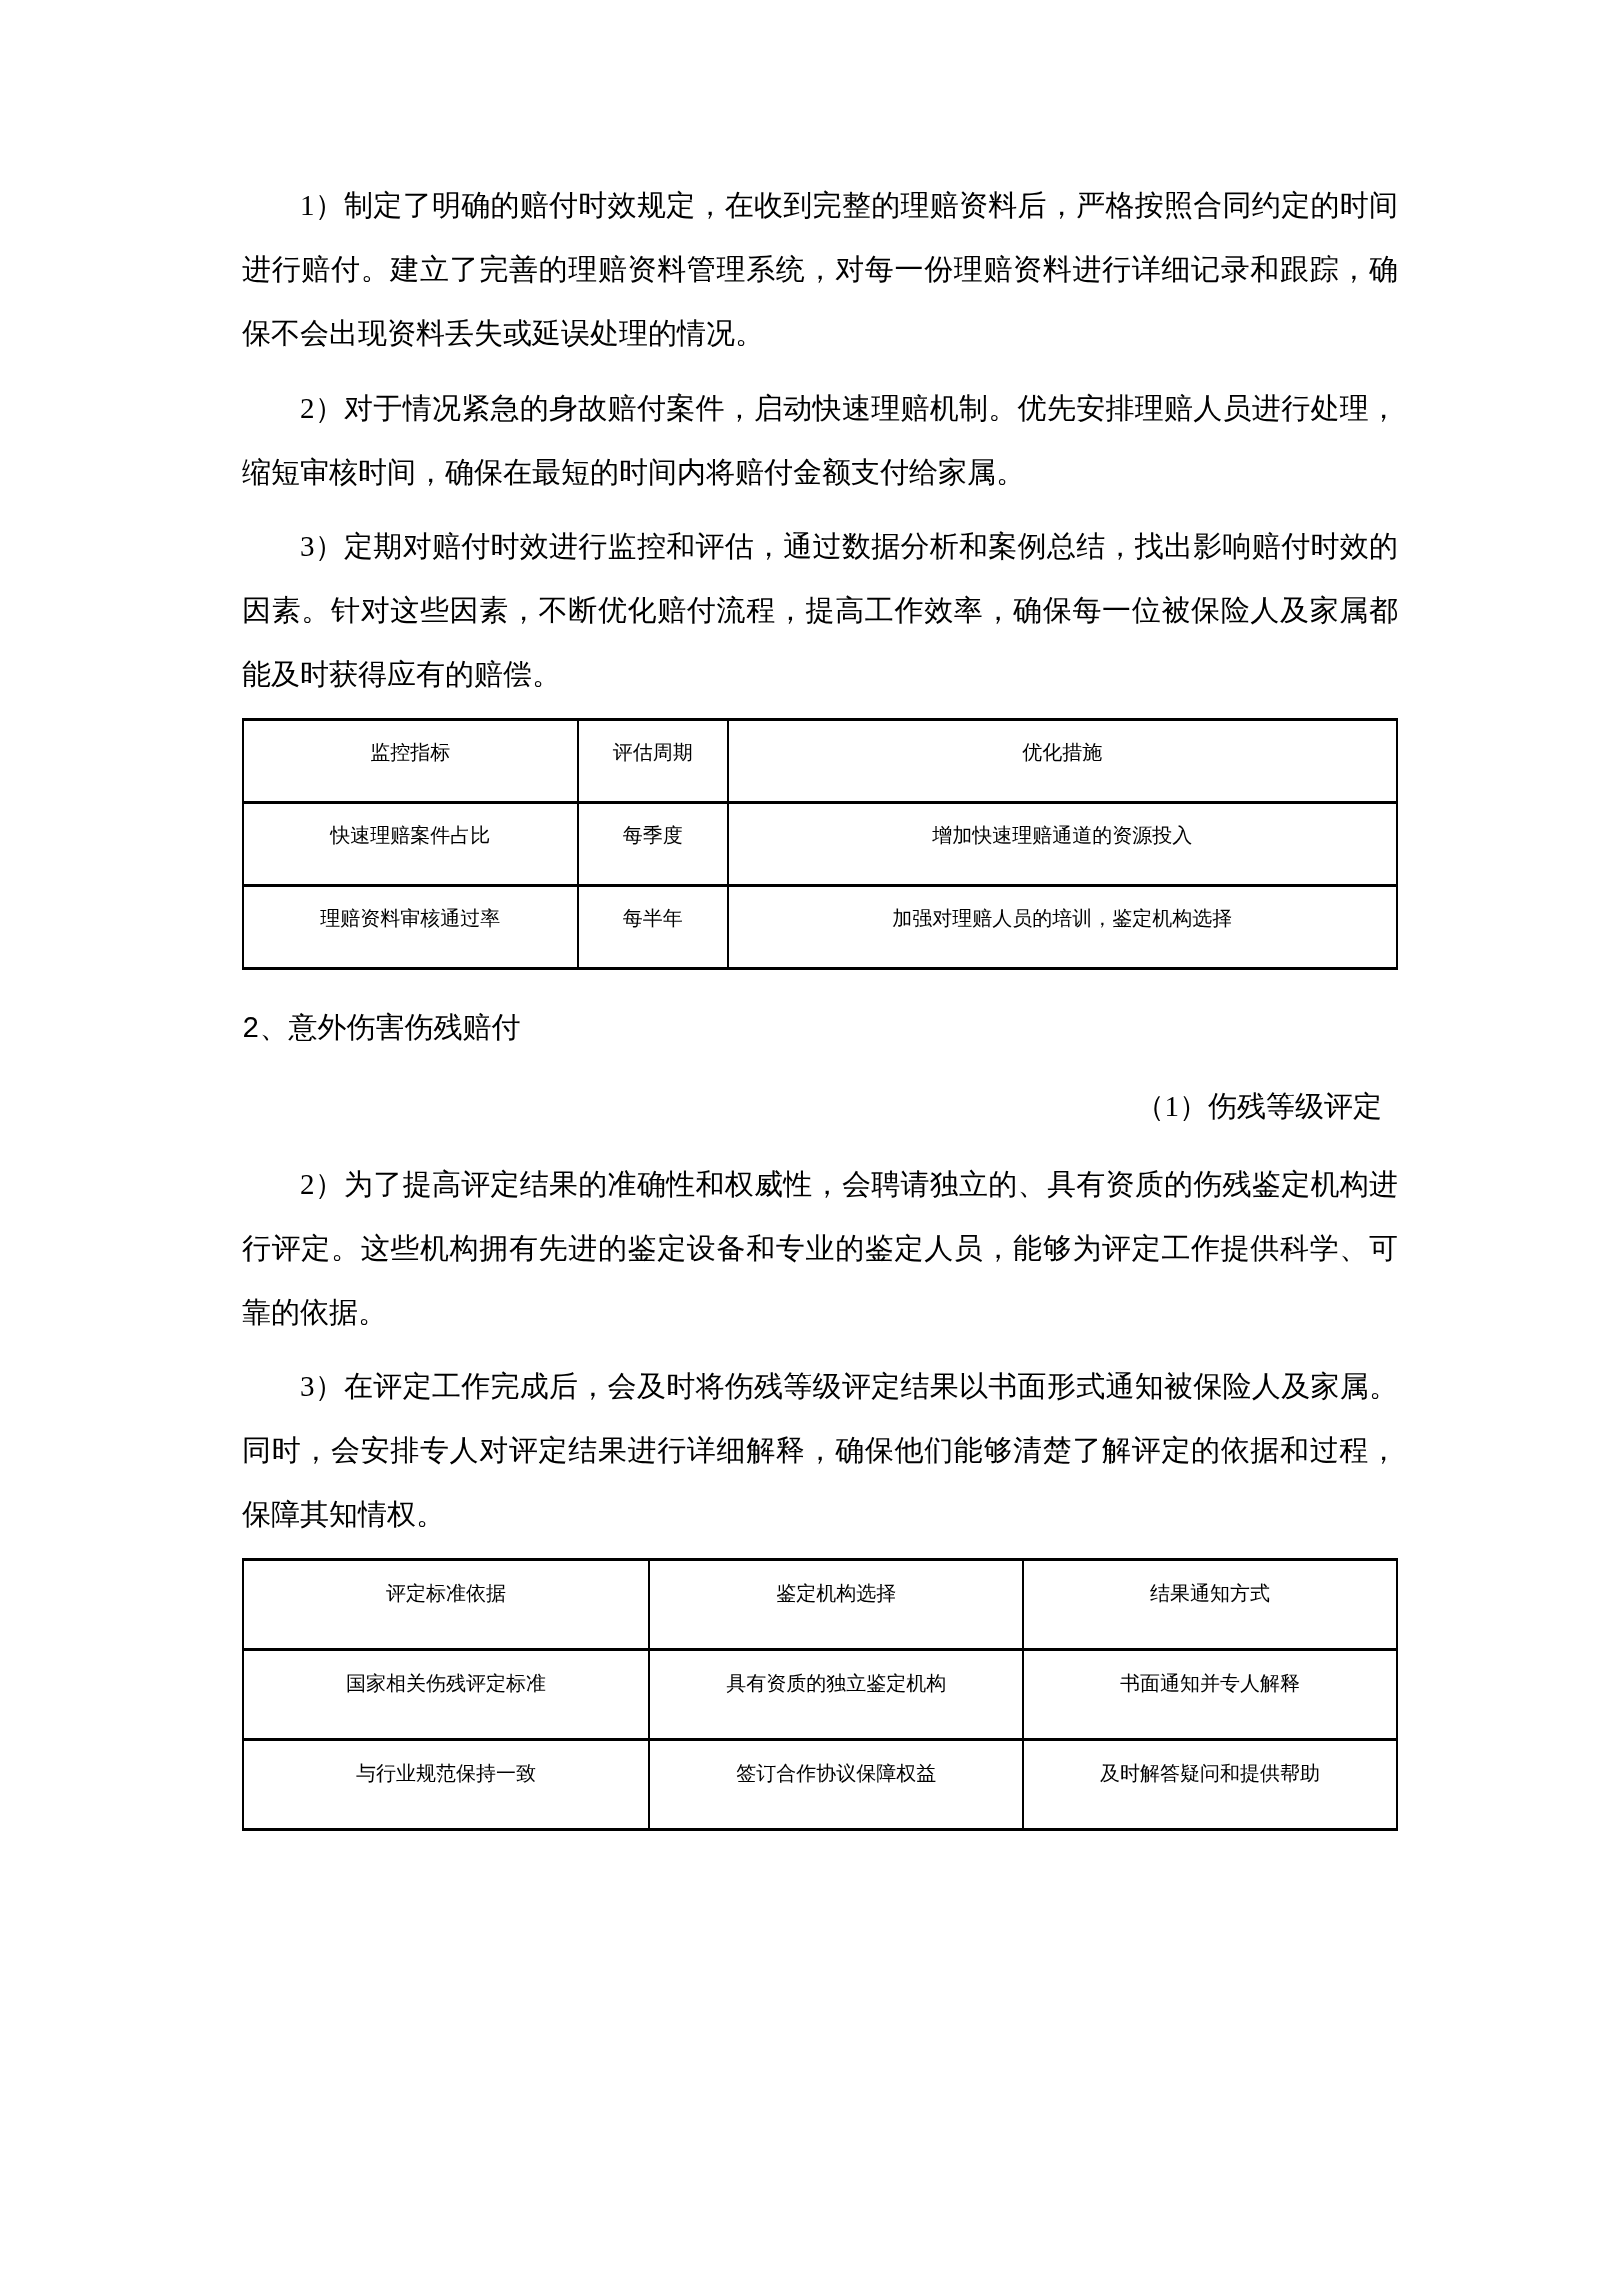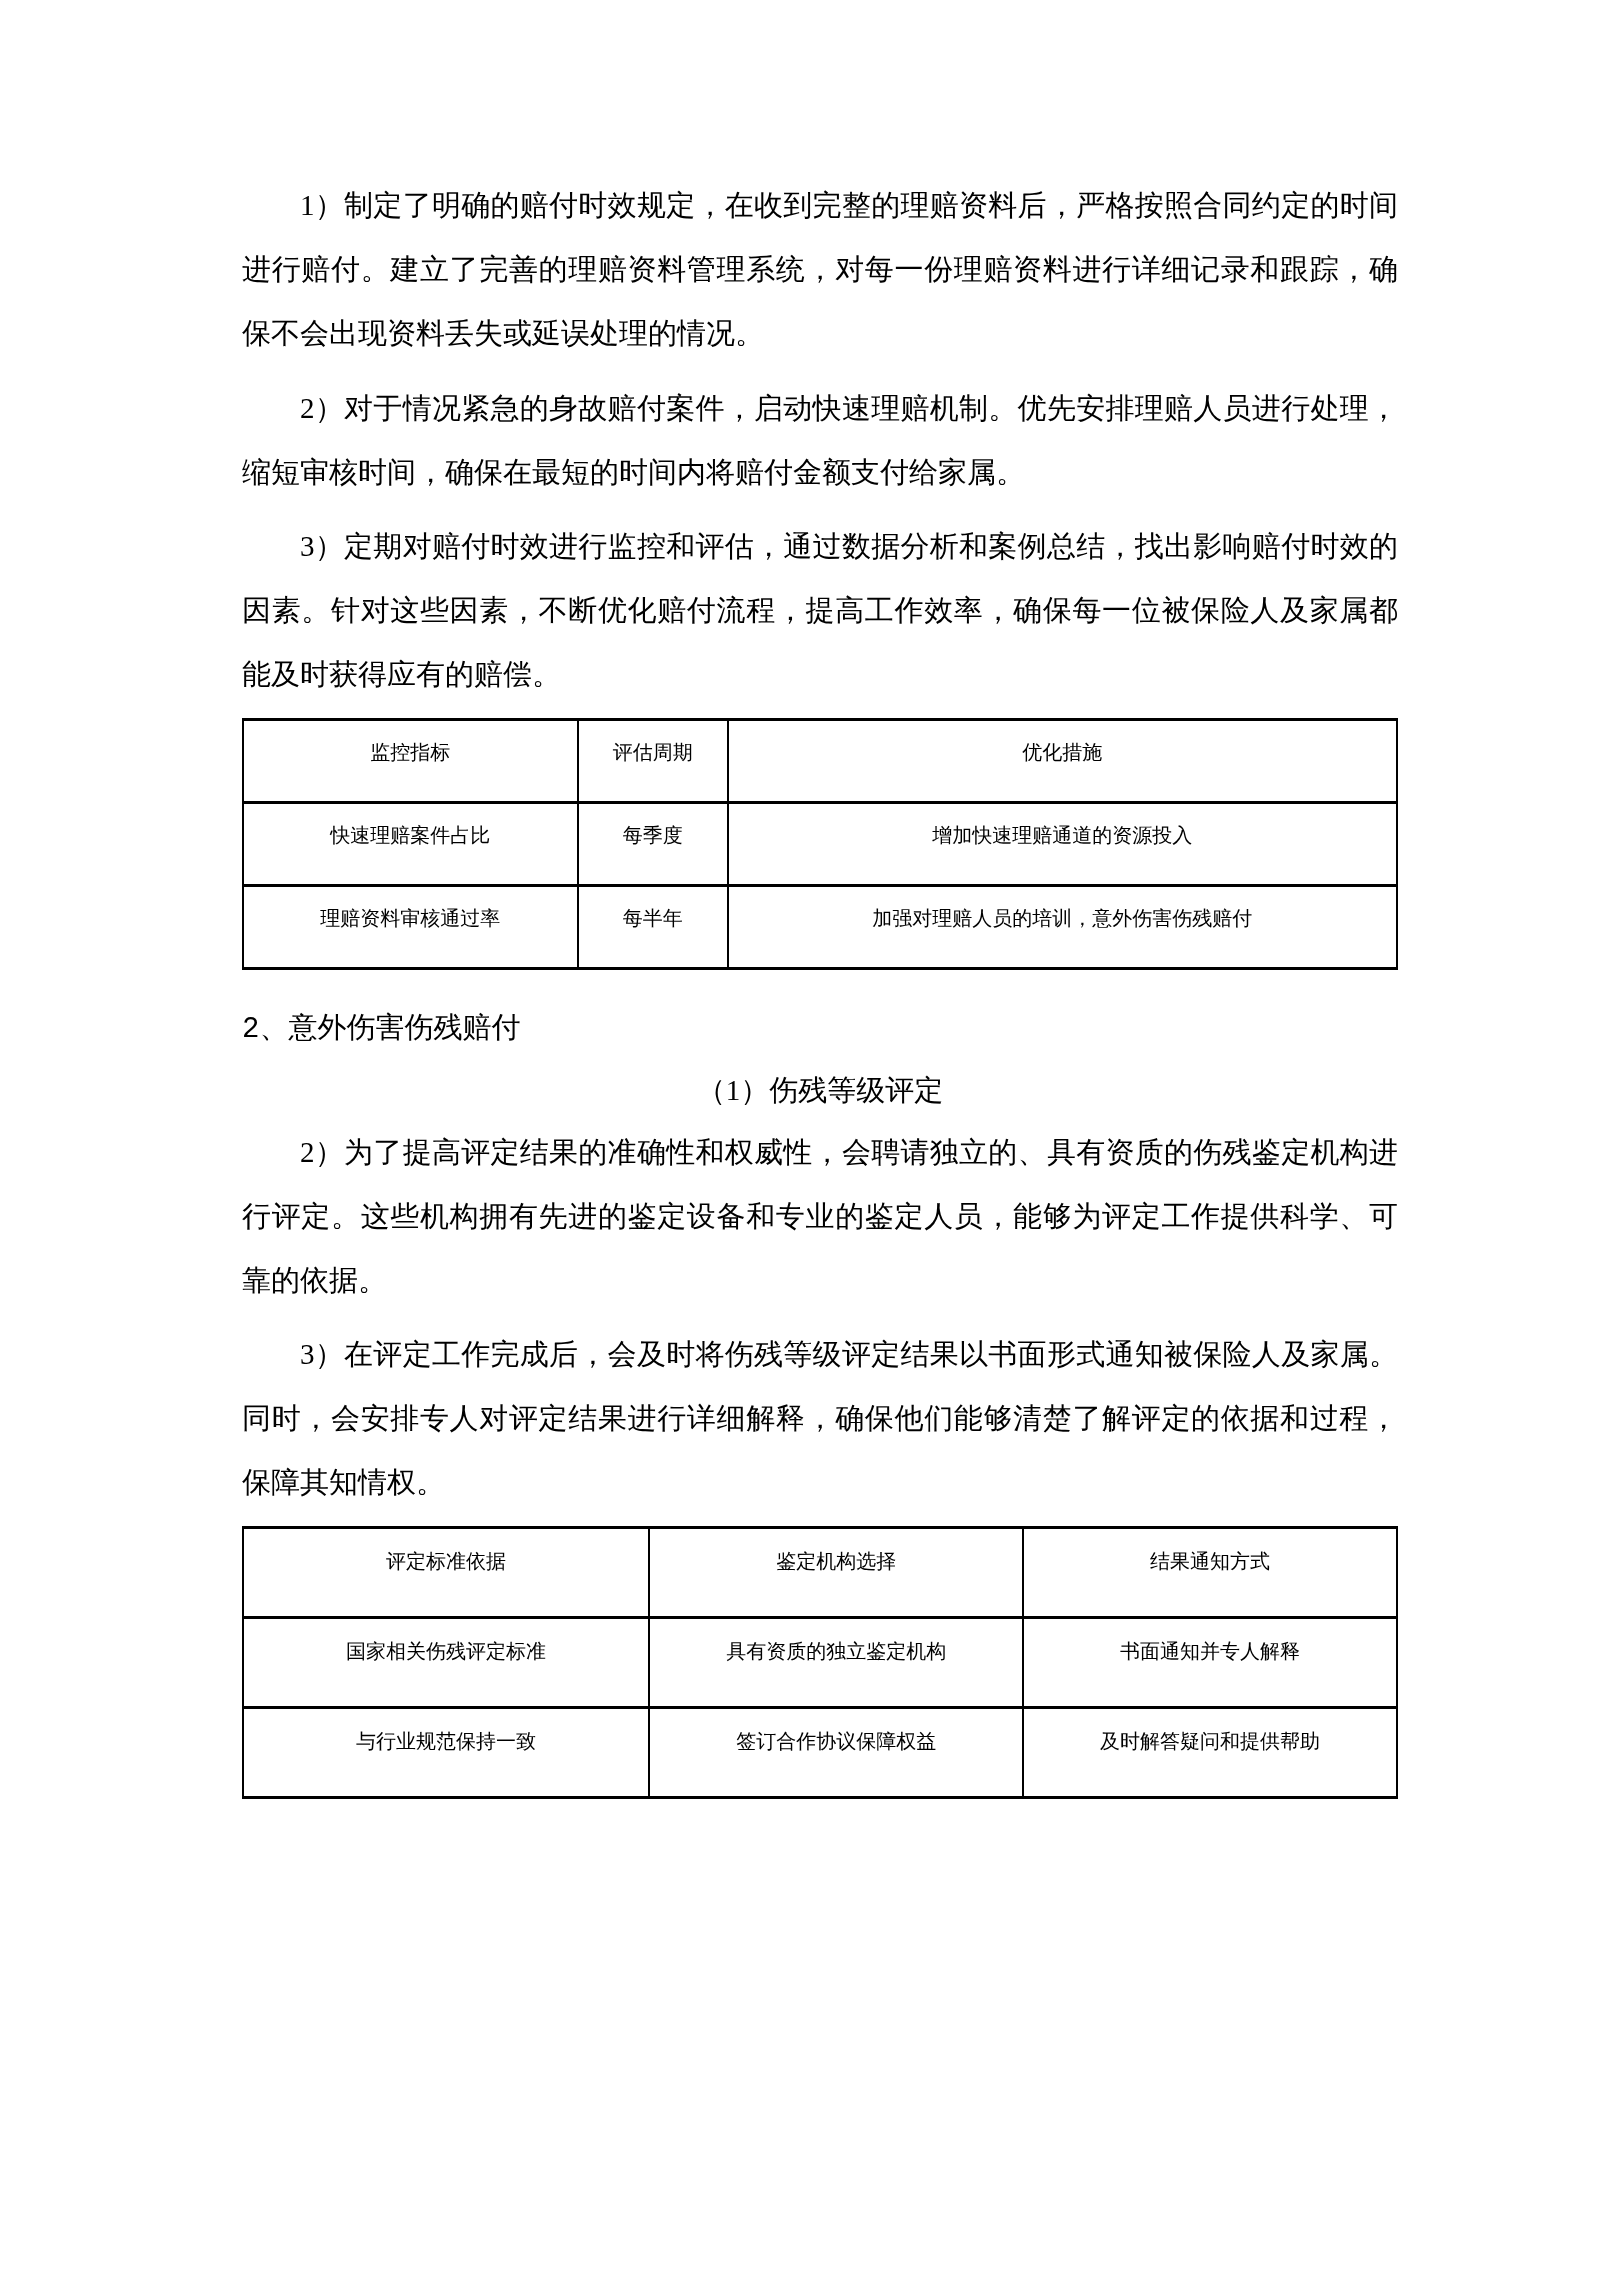--- a/index.html
+++ b/index.html
@@ -27,23 +27,23 @@
     text-indent: 2em;
     word-break: break-all;
   }
   .heading {
     margin: 30px 0 0 0;
     line-height: 60px;
     text-align: left;
     font-family: Liberation Mono, monospace;
   }
   .subheading {
-    margin: 0;
+    margin: 16px;
     line-height: 60px;
-    text-align: center;
+    text-align: right;
   }
   table.doc-table {
     width: 100%;
     border-collapse: collapse;
     table-layout: fixed;
     margin: 11.8px 0 0 0;
   }
   table.doc-table th,
   table.doc-table td {
     border: 2px solid #000000;
@@ -93,21 +93,21 @@
     </thead>
     <tbody>
       <tr>
         <td>快速理赔案件占比</td>
         <td>每季度</td>
         <td>增加快速理赔通道的资源投入</td>
       </tr>
       <tr>
         <td>理赔资料审核通过率</td>
         <td>每半年</td>
-        <td>加强对理赔人员的培训，意外伤害伤残赔付</td>
+        <td>加强对理赔人员的培训，鉴定机构选择</td>
       </tr>
     </tbody>
   </table>
 
   <p class="heading">2、意外伤害伤残赔付</p>
 
   <p class="subheading">（1）伤残等级评定</p>
 
 
   <p class="para">2）为了提高评定结果的准确性和权威性，会聘请独立的、具有资质的伤残鉴定机构进行评定。这些机构拥有先进的鉴定设备和专业的鉴定人员，能够为评定工作提供科学、可靠的依据。</p>

